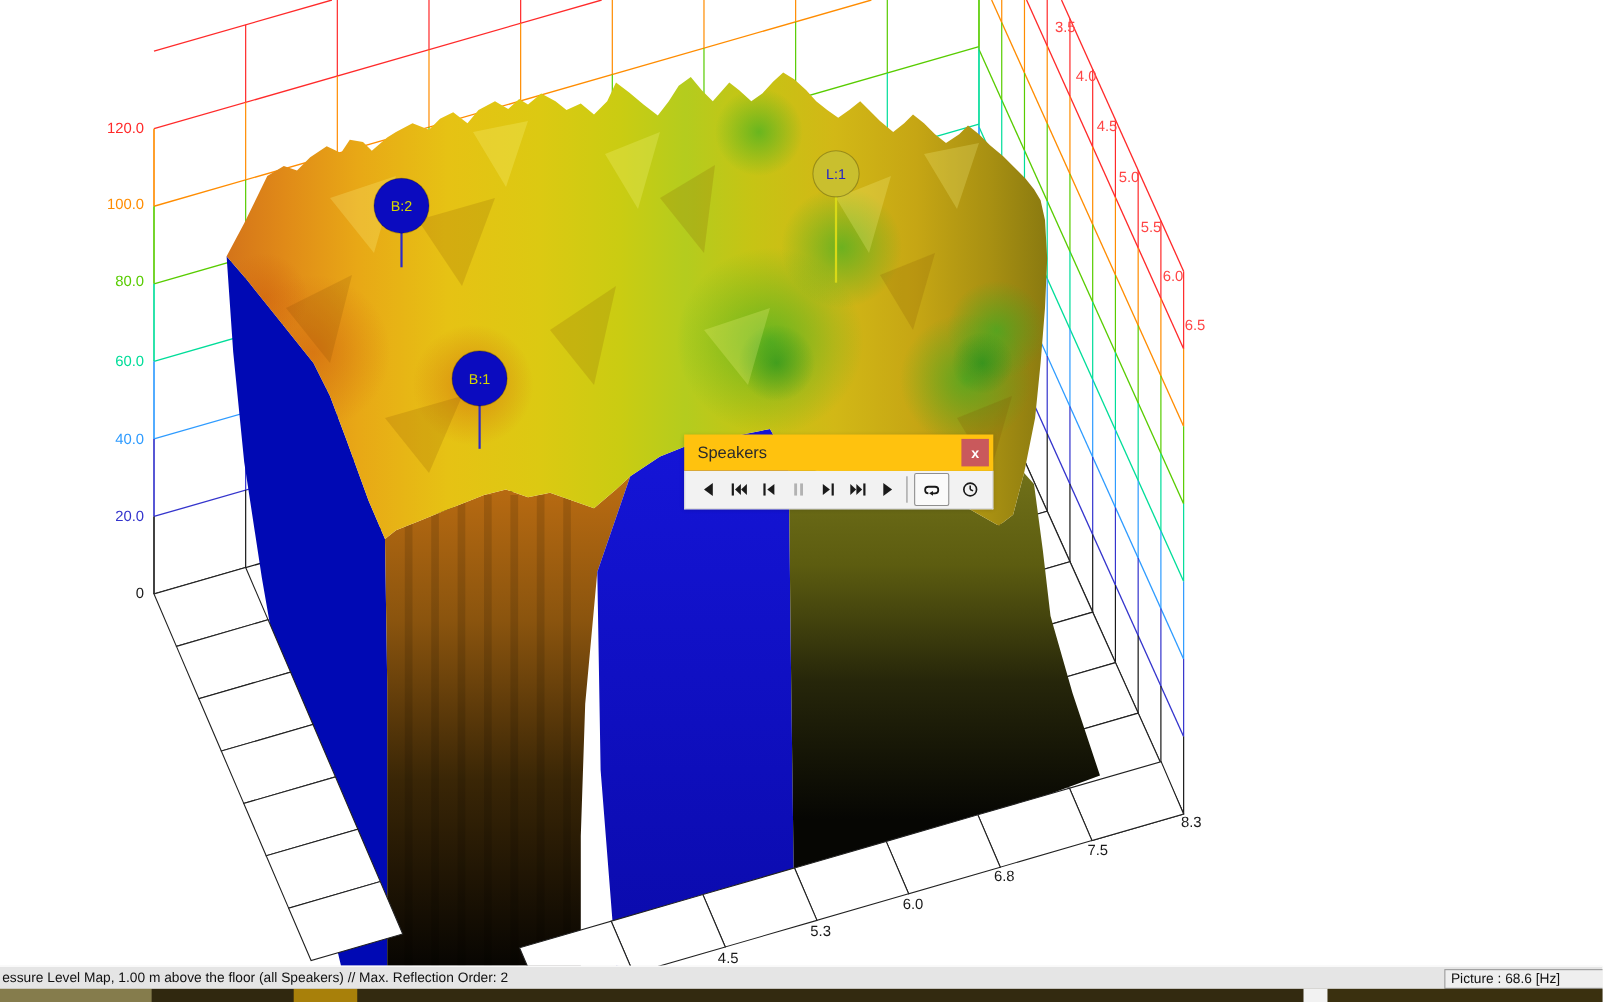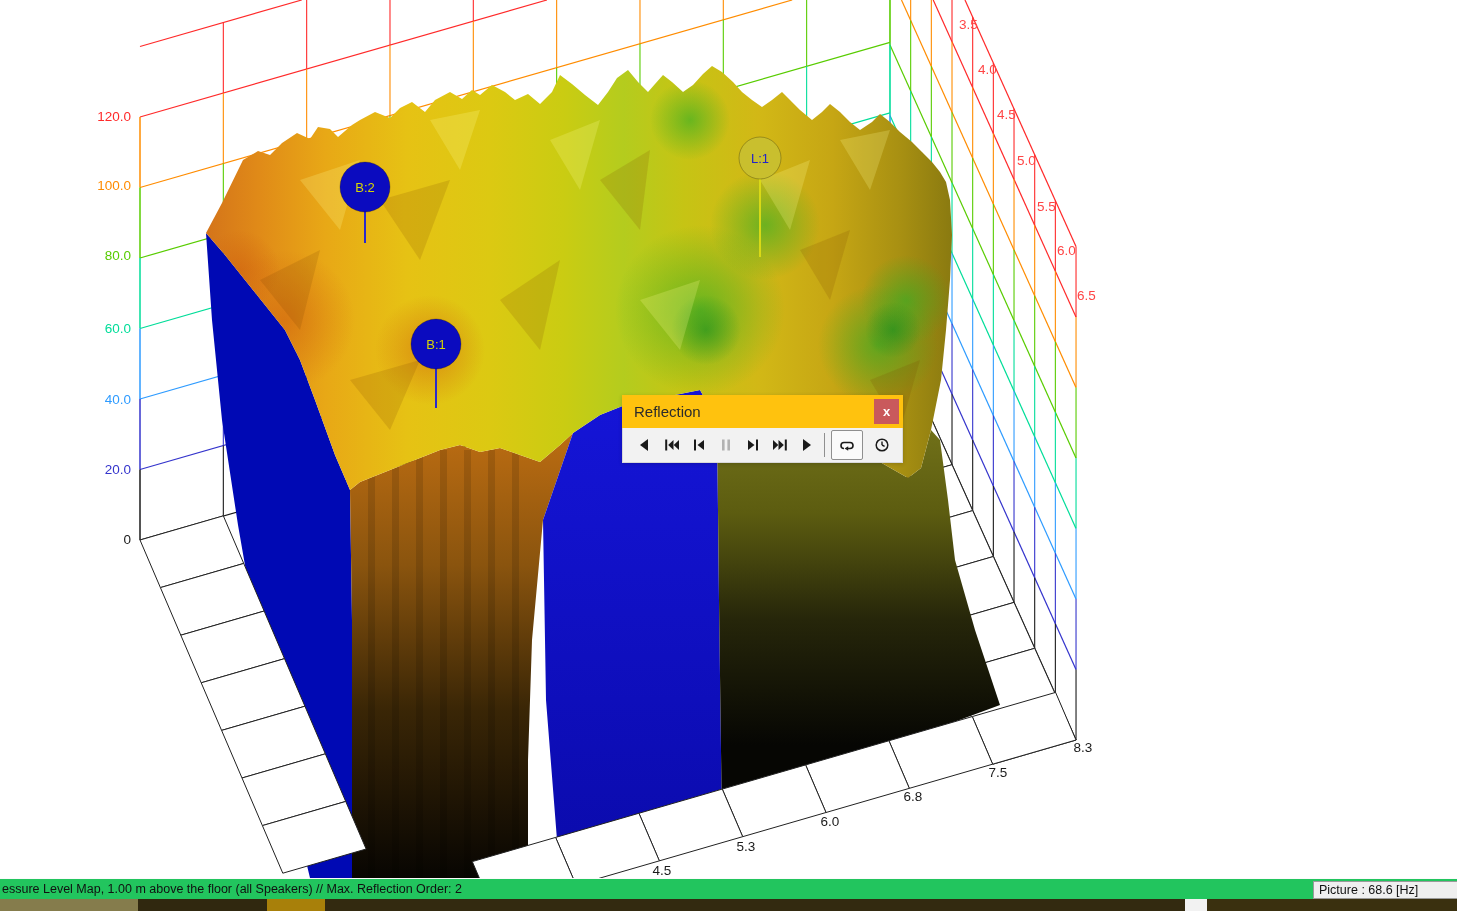--- a/index.html
+++ b/index.html
@@ -17,21 +17,21 @@
               color:#fff;font-size:13px;font-weight:bold;display:flex;align-items:center;
               justify-content:center;cursor:pointer;line-height:1;}
   .anim-toolbar{height:35px;background:#f2f2f2;border:1px solid #d8d8d8;border-top:none;
                 display:flex;align-items:center;padding-left:8px;box-sizing:border-box;}
   .tb-btn{width:27px;height:28px;display:flex;align-items:center;justify-content:center;cursor:pointer;}
   .tb-sep{width:1px;height:24px;background:#8f8f8f;margin:0 6px 0 4px;}
   .tb-toggle{width:30px;height:28px;border:1px solid #8f8f8f;background:#fafafa;border-radius:2px;
              display:flex;align-items:center;justify-content:center;margin-right:5px;cursor:pointer;}
 
   
-  .status-bar{position:absolute;left:0;top:878px;width:1457px;height:21px;background:#22c55e;
+  .status-bar{position:absolute;left:0;top:878px;width:1457px;height:21px;background:#e5e5e5;
               border-top:1px solid #fbfbfb;box-sizing:border-box;}
   .status-left{position:absolute;left:2px;top:3px;font-size:12.5px;color:#111;white-space:nowrap;}
   .status-right{position:absolute;left:1313px;top:2px;width:141px;height:16px;background:#efefef;
                 border:1px solid #9a9a9a;font-size:12.5px;color:#111;display:flex;align-items:center;
                 padding-left:5px;box-sizing:content-box;}
   .bottom-strip{position:absolute;left:0;top:899px;width:1457px;height:12px;background:#332a10;}
   .bottom-strip div{position:absolute;top:0;height:12px;}
 </style>
 </head>
 <body>
@@ -344,21 +344,21 @@
             <line x1="760" y1="175" x2="760" y2="257" stroke="#d9d916" stroke-width="2"></line>
             <circle cx="760" cy="158" r="21" fill="#c9bf2e" stroke="rgba(0,0,0,0.25)" stroke-width="1"></circle>
             <text x="760" y="163" text-anchor="middle" fill="#2323c8" font-size="13">L:1</text>
           </g>
         </g>
     </svg>
   </div>
 
   <div class="anim-window">
     <div class="anim-title">
-      <span class="anim-title-text">Reflection</span>
+      <span class="anim-title-text">Speakers</span>
       <div class="anim-close">x</div>
     </div>
     <div class="anim-toolbar">
       <span class="tb-btn">
         <svg width="16" height="14" viewBox="0 0 16 14">
           <path d="M11,1 L3,7 L11,13 Z" fill="#1a1a1a"></path>
           </svg>
       </span>
       <span class="tb-btn">
         <svg width="16" height="14" viewBox="0 0 16 14">

